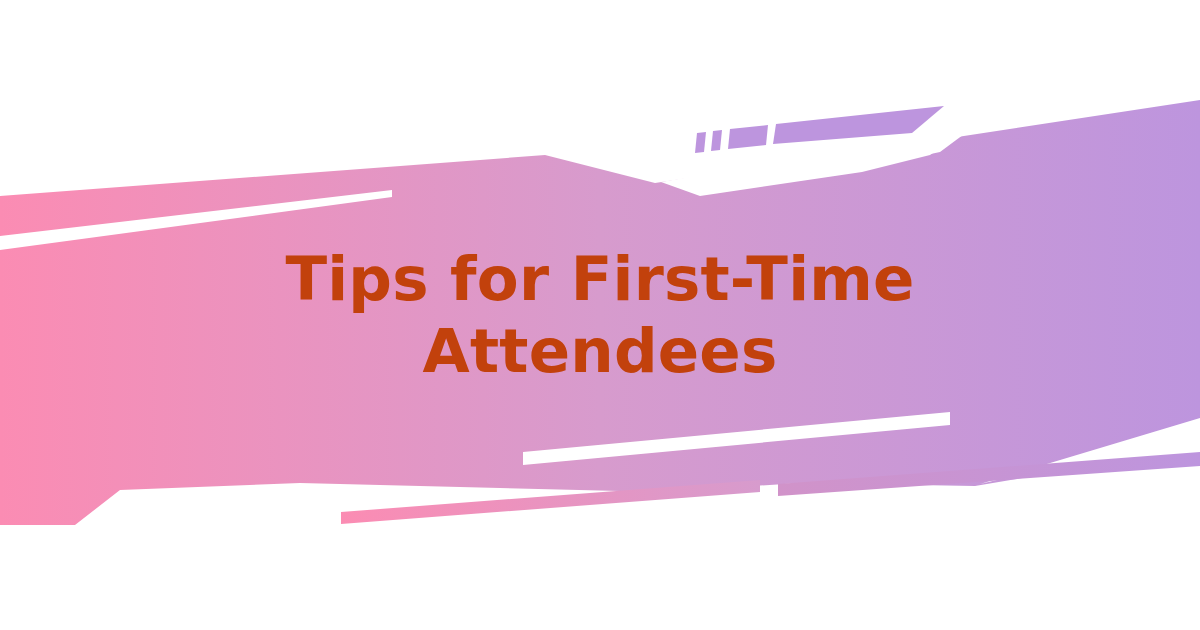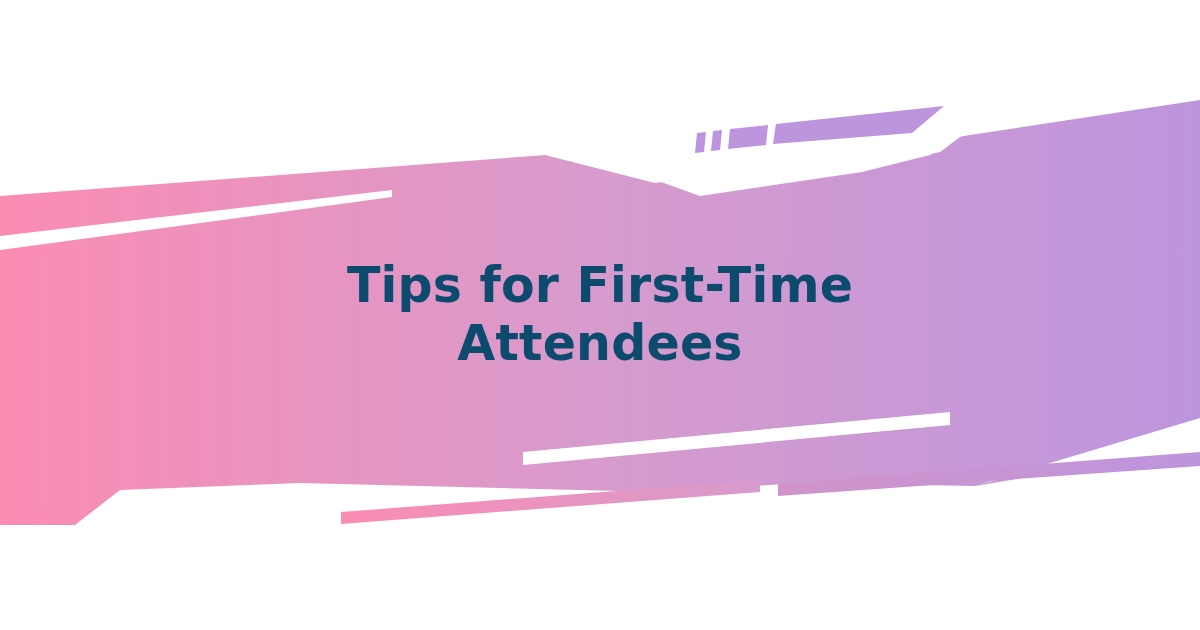--- a/index.html
+++ b/index.html
@@ -31,22 +31,22 @@
     width: 1200px;
     height: 630px;
     display: flex;
     align-items: center;
     justify-content: center;
     pointer-events: none;
   }
   .title {
     width: 760px;
     text-align: center;
-    color: #0c4a6e;
-    font-size: 49px;
+    color: #c2410c;
+    font-size: 61px;
     line-height: 1.18;
     font-weight: 700;
     letter-spacing: 0.2px;
     margin: 0;
     padding: 0;
     text-rendering: optimizeLegibility;
   }
 </style>
 </head>
 <body>

